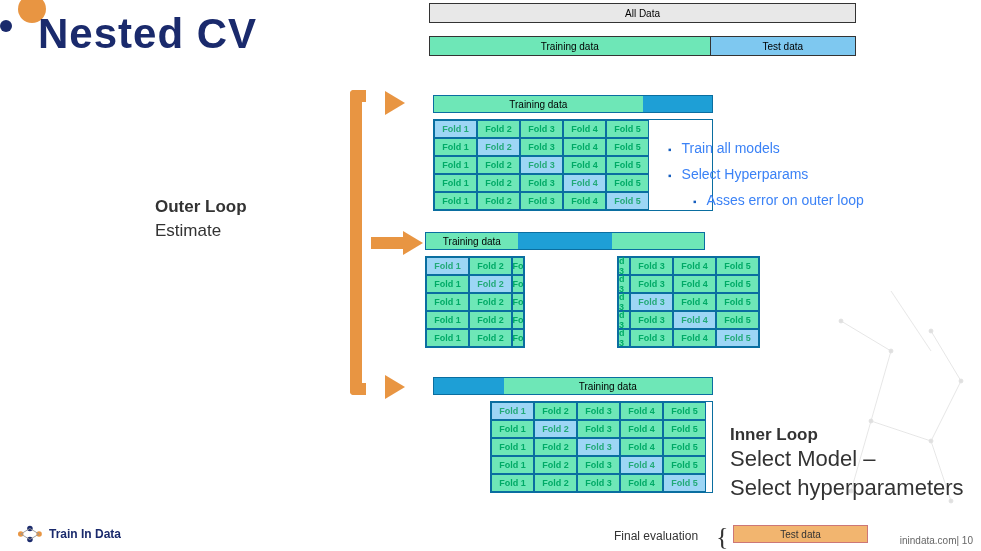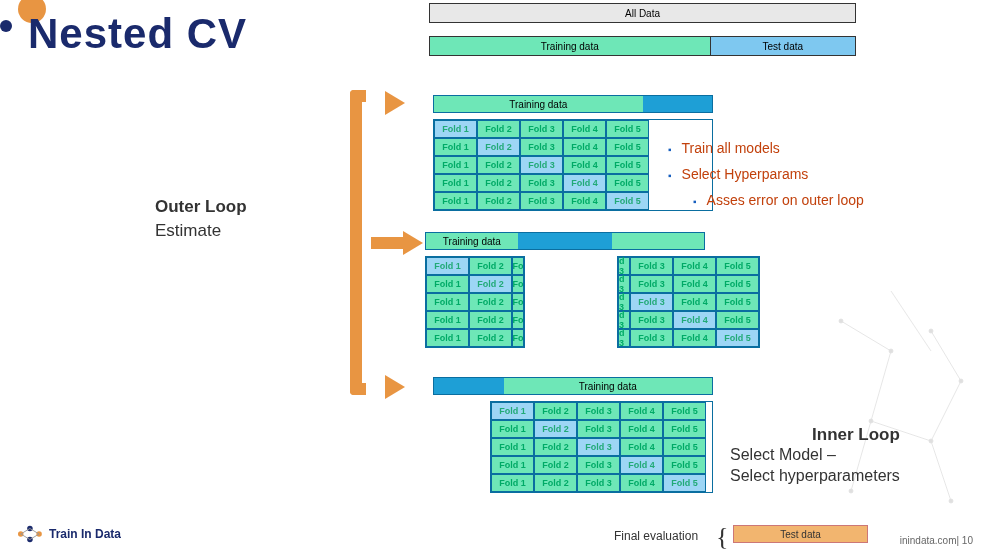--- a/index.html
+++ b/index.html
@@ -1,17 +1,17 @@
 <!DOCTYPE html>
 <html><head>
 <meta charset="utf-8">
 <style>
   * { box-sizing: border-box; margin: 0; padding: 0; }
   body { width: 981px; height: 551px; position: relative; font-family: Arial, sans-serif; background: #fff; overflow: hidden; }
-  .title { position: absolute; left: 28px; top: 10px; font-size: 42px; font-weight: bold; color: #1a2a6c; letter-spacing: 1px; }
+  .title { position: absolute; left: 38px; top: 10px; font-size: 42px; font-weight: bold; color: #1a2a6c; letter-spacing: 1px; }
   .title-deco1 { position: absolute; left: 18px; top: -5px; width: 28px; height: 28px; background: #e89542; border-radius: 50%; }
   .title-deco2 { position: absolute; left: 0px; top: 20px; width: 12px; height: 12px; background: #1a2a6c; border-radius: 50%; }
 
   .outer-loop-text { position: absolute; left: 155px; top: 197px; }
   .outer-loop-text .h { font-weight: bold; font-size: 17px; color: #333; }
   .outer-loop-text .sub { font-size: 17px; color: #333; margin-top: 3px; line-height: 1.3; }
 
   .bracket { position: absolute; left: 350px; top: 90px; width: 16px; height: 305px; border-left: 12px solid #e89542; border-top: 12px solid #e89542; border-bottom: 12px solid #e89542; border-radius: 4px 0 0 4px; }
   .arrow { position: absolute; width: 0; height: 0; border-top: 12px solid transparent; border-bottom: 12px solid transparent; border-left: 20px solid #e89542; }
   .arrow.mid::before { content:''; position:absolute; left:-52px; top:-6px; width:34px; height:12px; background:#e89542; }
@@ -28,28 +28,28 @@
   .inner-seg { display:flex; align-items:center; justify-content:center; font-size:10px; }
   .inner-train { background: #6ee7b7; }
   .inner-test { background: #1e9fd6; }
 
   .fold-grid { border: 1px solid #0a6ea0; }
   .fold-row { display: flex; font-weight: bold; }
   .fold-cell { width: 43px; height: 18px; border: 1px solid #0a6ea0; display: flex; align-items: center; justify-content: center; font-size: 9px; font-family: Arial; }
   .fold-g { background: #6ee7b7; color: #0a6; }
   .fold-b { background: #9dd6f5; color: #2a7; }
 
-  .bullets { position: absolute; left: 668px; top: 140px; font-size: 14px; color: #c2410c; }
+  .bullets { position: absolute; left: 668px; top: 140px; font-size: 14px; color: #3b82f6; }
   .bullets li { list-style: none; margin-bottom: 10px; }
   .bullets li::before { content: '▪'; margin-right: 10px; color: #175fbf; font-size: 10px; }
   .bullets .indent { margin-left: 25px; }
 
   .inner-loop-text { position: absolute; left: 730px; top: 425px; }
-  .inner-loop-text .h { font-weight: bold; font-size: 17px; color: #333; text-align: right; }
-  .inner-loop-text .sub { font-size: 16px; color: #333; line-height: 1.3; }
+  .inner-loop-text .h { font-weight: bold; font-size: 17px; color: #333; }
+  .inner-loop-text .sub { font-size: 22px; color: #333; line-height: 1.3; }
 
   .final-eval { position: absolute; left: 614px; top: 529px; font-size: 12px; color: #333; }
   .brace { position:absolute; left:716px; top:522px; font-size:26px; color:#333; font-family: serif; }
   .final-test-box { position:absolute; left:733px; top:525px; width:135px; height:18px; background:#f2b56f; border:1px solid #c77; display:flex; align-items:center; justify-content:center; font-size:10px; color:#333; }
 
   .logo { position: absolute; left: 15px; bottom: 6px; display: flex; align-items: center; font-size: 12px; font-weight: bold; color: #1a2a6c; }
   .logo-icon { width: 28px; height: 22px; margin-right: 6px; position: relative; }
 
   .footer { position: absolute; right: 8px; bottom: 5px; font-size: 10px; color: #666; margin-top: 10px; }
 

